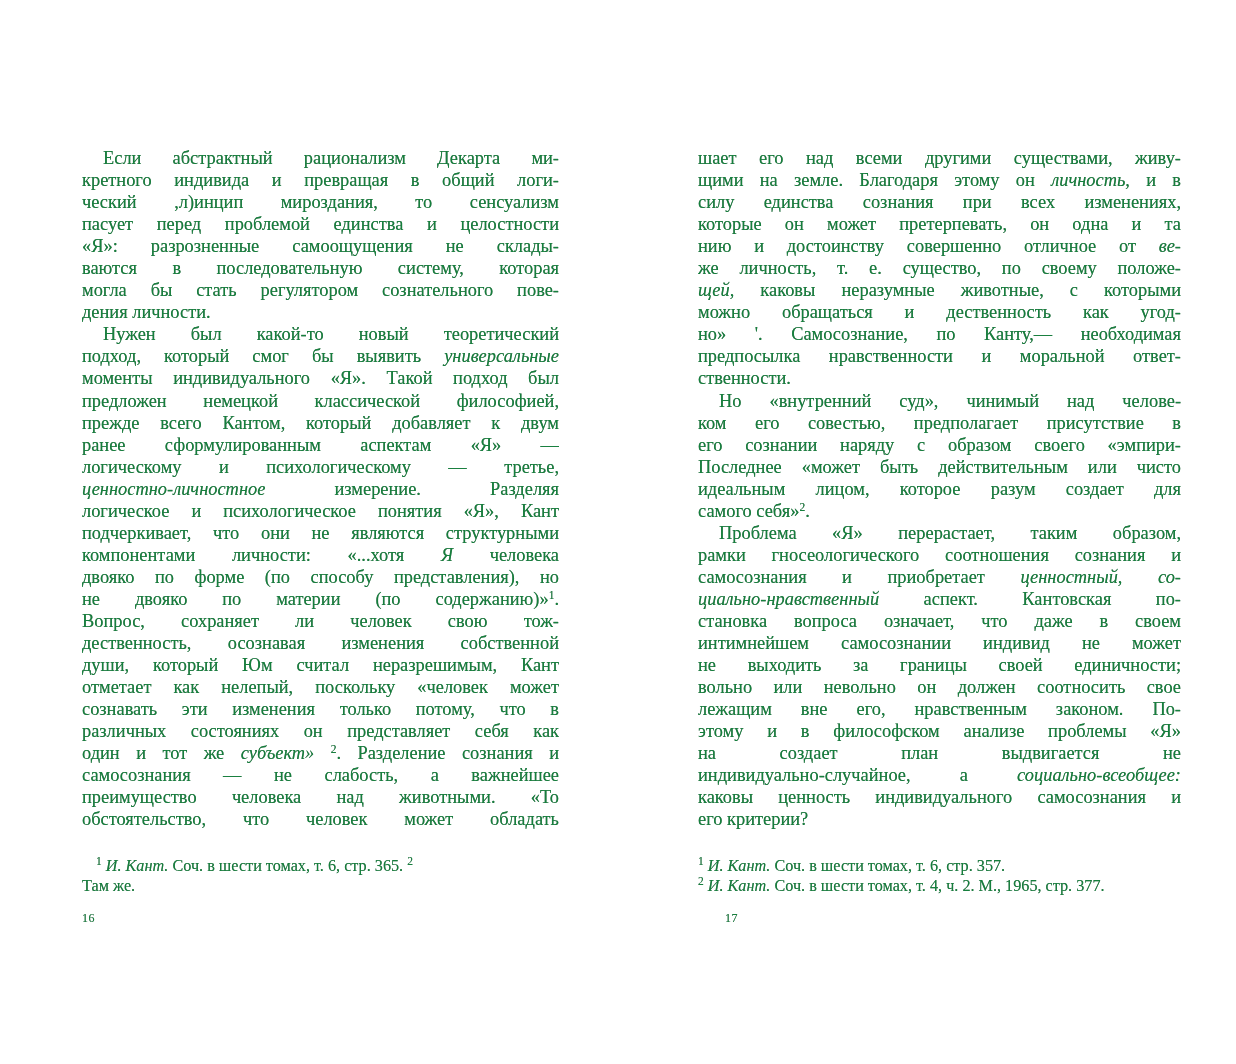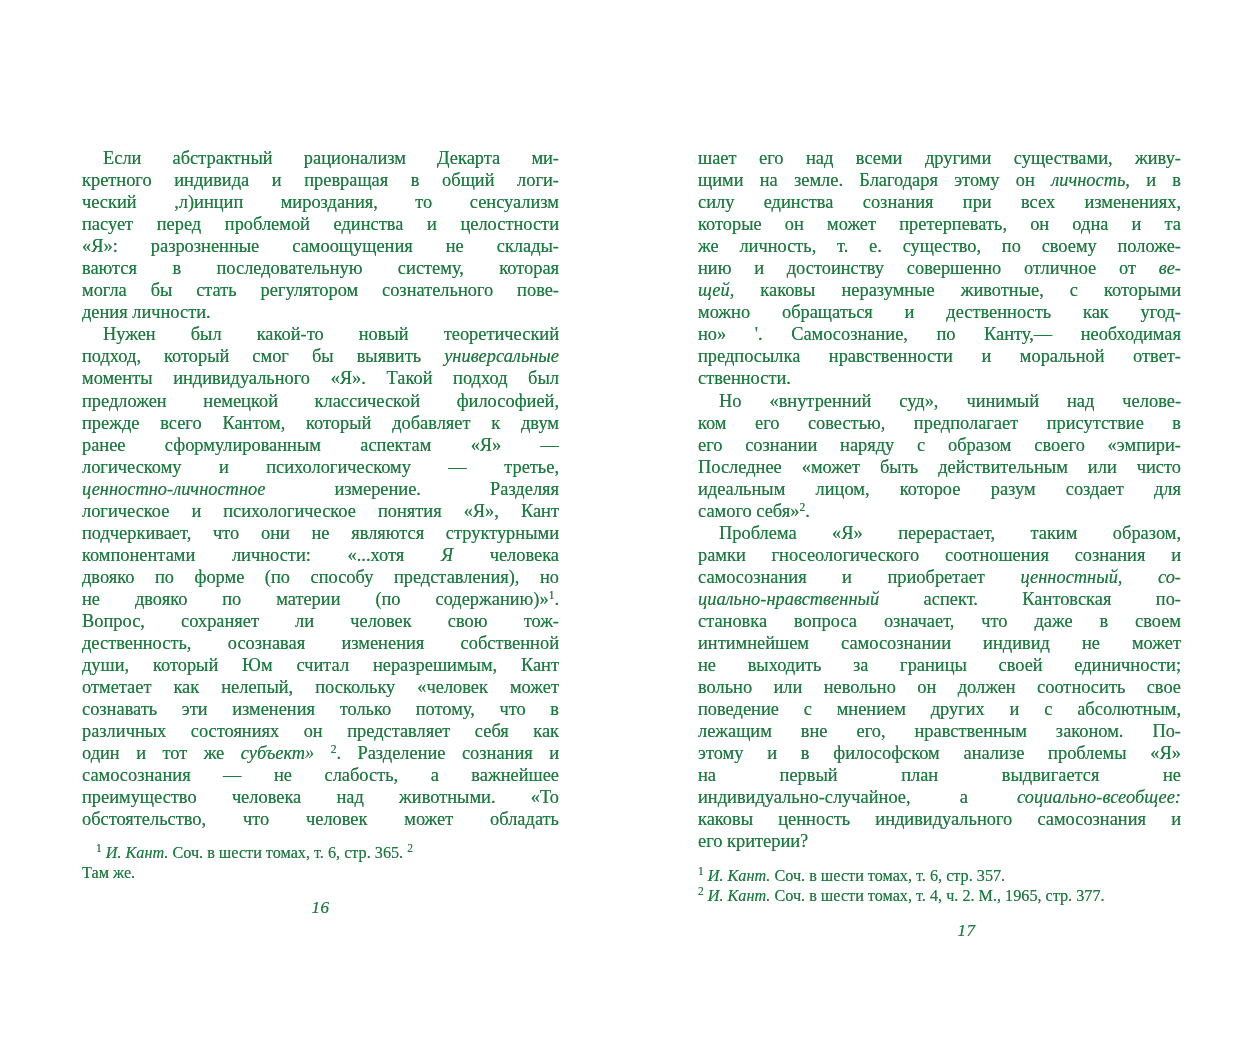--- a/index.html
+++ b/index.html
@@ -34,35 +34,34 @@
   .line.flush  { text-align-last: left; }
   .line.indent { text-indent: 21px; }
 
   sup {
     font-size: 11.5px;
     line-height: 0;
     vertical-align: 6px;
   }
 
   .footnotes {
-    margin-top: 13px;
+    margin-top: 26px;
     font-size: 16.2px;
     line-height: 20px;
     text-shadow: 0 0 0.6px rgba(25,25,25,0.5);
   }
   .fn-line { white-space: nowrap; }
   .fn-line.indent-fn { text-indent: 14px; }
 
   .page-number {
     margin-top: 15px;
-    text-align: center;
-    font-size: 17px;
+    text-align: left;
+    font-size: 12px;
     letter-spacing: 0.5px;
     text-shadow: 0 0 0.6px rgba(25,25,25,0.5);
-    font-style: italic;
   }
   .page-right .page-number { transform: translateX(27px); }
 </style>
 </head>
 <body>
 
 <div>
 
   <section class="page page-left">
     <div class="text-block">
@@ -104,45 +103,44 @@
       </div>
     <div class="page-number">16</div>
   </section>
 
   <section class="page page-right">
     <div class="text-block">
         <div class="line">шает его над всеми другими существами, живу-</div>
         <div class="line">щими на земле. Благодаря этому он <i>личность,</i> и в</div>
         <div class="line">силу единства сознания при всех изменениях,</div>
         <div class="line">которые он может претерпевать, он одна и та</div>
+        <div class="line">нию и достоинству совершенно отличное от <i>ве-</i></div>
         <div class="line">же личность, т. е. существо, по своему положе-</div>
-        <div class="line">нию и достоинству совершенно отличное от <i>ве-</i></div>
         <div class="line"><i>щей,</i> каковы неразумные животные, с которыми</div>
         <div class="line">можно обращаться и дественность как угод-</div>
         <div class="line">но» '. Самосознание, по Канту,— необходимая</div>
         <div class="line">предпосылка нравственности и моральной ответ-</div>
         <div class="line flush">ственности.</div>
         <div class="line indent">Но «внутренний суд», чинимый над челове-</div>
         <div class="line">ком его совестью, предполагает присутствие в</div>
         <div class="line">его сознании наряду с образом своего «эмпири-</div>
         <div class="line">Последнее «может быть действительным или чисто</div>
         <div class="line">идеальным лицом, которое разум создает для</div>
         <div class="line flush">самого себя»<sup>2</sup>.</div>
         <div class="line indent">Проблема «Я» перерастает, таким образом,</div>
         <div class="line">рамки гносеологического соотношения сознания и</div>
         <div class="line">самосознания и приобретает <i>ценностный, со-</i></div>
         <div class="line"><i>циально-нравственный</i> аспект. Кантовская по-</div>
         <div class="line">становка вопроса означает, что даже в своем</div>
         <div class="line">интимнейшем самосознании индивид не может</div>
         <div class="line">не выходить за границы своей единичности;</div>
         <div class="line">вольно или невольно он должен соотносить свое</div>
-        <div class="line">поведение с мнением других и с абсолютным,</div>
         <div class="line">лежащим вне его, нравственным законом. По-</div>
         <div class="line">этому и в философском анализе проблемы «Я»</div>
-        <div class="line">на первый план выдвигается не</div>
+        <div class="line">на создает план выдвигается не</div>
         <div class="line">индивидуально-случайное, а <i>социально-всеобщее:</i></div>
         <div class="line">каковы ценность индивидуального самосознания и</div>
         <div class="line flush">его критерии?</div>
       </div>
     <div class="footnotes">
         <div class="fn-line"><sup>1</sup> <i>И. Кант.</i> Соч. в шести томах, т. 6, стр. 357.</div>
         <div class="fn-line"><sup>2</sup> <i>И. Кант.</i> Соч. в шести томах, т. 4, ч. 2. М., 1965, стр. 377.</div>
       </div>
     <div class="page-number">17</div>
   </section>

